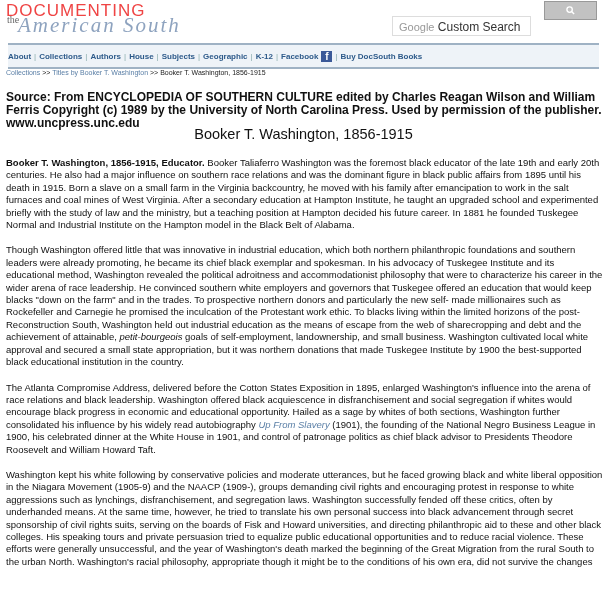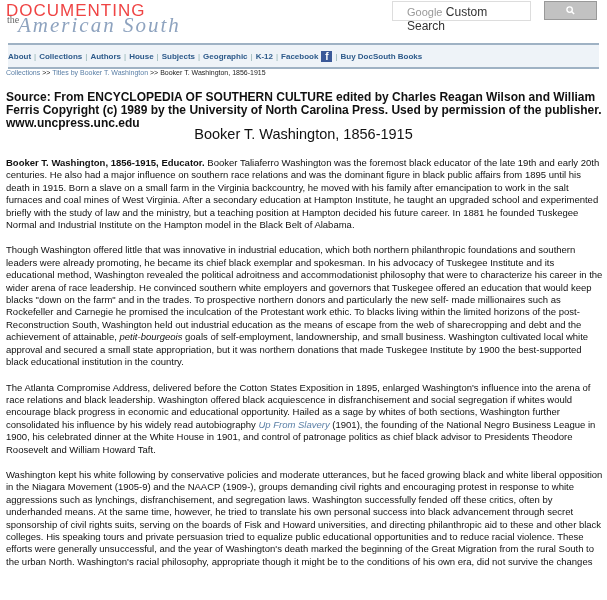--- a/index.html
+++ b/index.html
@@ -2,21 +2,21 @@
 <html><head>
 <meta charset="utf-8">
 <style>
   html, body { margin:0; padding:0; background:#fff; }
   body { width:607px; height:600px; overflow:hidden; font-family:"Liberation Sans", sans-serif; color:#111; }
   .header { position:relative; height:40px; }
   .logo { position:absolute; left:6px; top:2px; }
   .logo .doc { font-family:Liberation Sans, sans-serif; font-size:17px; letter-spacing:1px; color:#ef4444; line-height:17px; }
   .logo .the { font-family:"Liberation Serif", serif; font-size:10px; color:#666; position:absolute; left:1px; top:12px; }
   .logo .am { font-family:"Liberation Serif", serif; font-style:italic; font-size:21px; color:#8ea3bf; position:absolute; left:12px; top:11px; letter-spacing:2px; white-space:nowrap; }
-  .search { position:absolute; left:392px; top:1px; width:139px; height:20px; border:1px solid #ddd; background:#fff; box-sizing:border-box; font-size:12px; padding:3px 14px; color:#333; }
+  .search { position:absolute; left:392px; top:16px; width:139px; height:20px; border:1px solid #ddd; background:#fff; box-sizing:border-box; font-size:12px; padding:3px 6px; color:#333; }
   .search .g { color:#999; font-size:11px; }
   .sbtn { position:absolute; left:544px; top:1px; width:53px; height:19px; background:#c2c2c2; border:1px solid #999; box-sizing:border-box; display:flex; align-items:center; justify-content:center; }
   .navbar { position:absolute; top:43px; left:8px; right:8px; height:22px; background:#eef3f8; border-top:2px solid #9fb2c4; border-bottom:2px solid #9fb2c4; display:flex; align-items:center; justify-content:flex-start; font-size:8px; font-weight:bold; color:#2d5a8a; }
   .navbar .sep { color:#8aa; margin:0 3px; font-weight:normal; }
   .navbar a { color:#2d5a8a; text-decoration:none; }
   .fb { display:inline-block; width:11px; height:11px; background:#3b5998; color:#fff; font-size:10px; line-height:12px; text-align:center; margin-left:3px; font-weight:bold; }
   .crumbs { position:absolute; top:69px; left:6px; font-size:7px; color:#222; }
   .crumbs a { color:#5a7fa6; text-decoration:none; }
   .source { position:absolute; top:91px; left:6px; width:596px; font-size:12px; font-weight:bold; line-height:13px; }
   .title { position:absolute; top:126px; left:0; width:607px; text-align:center; font-size:14.5px; }

